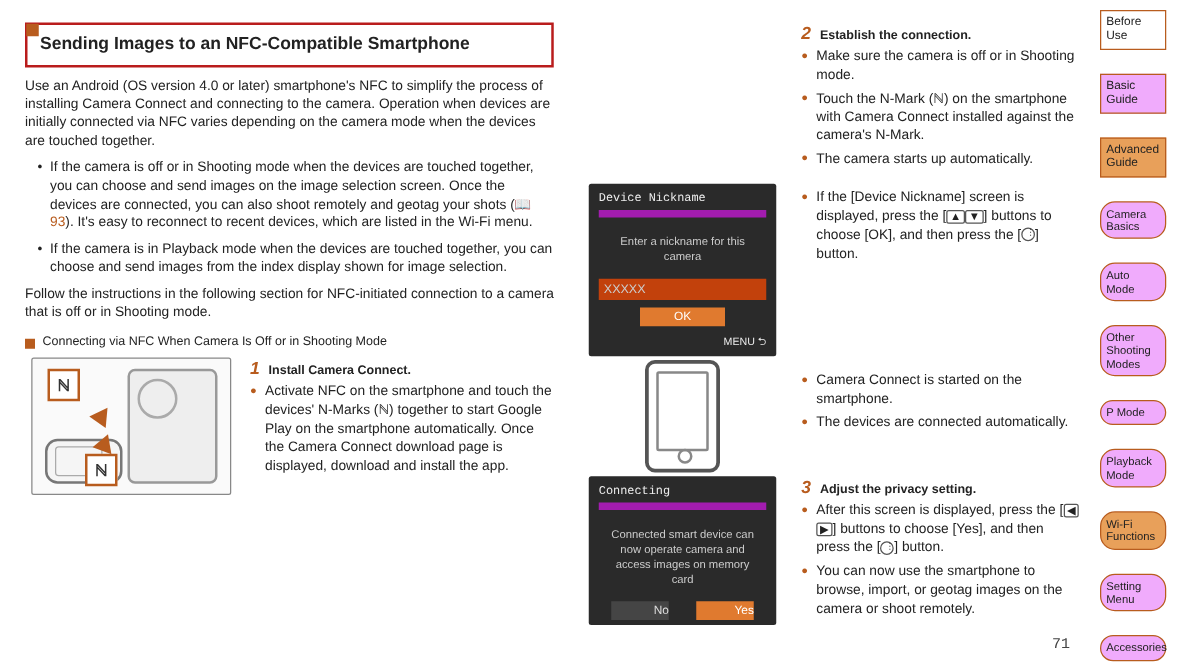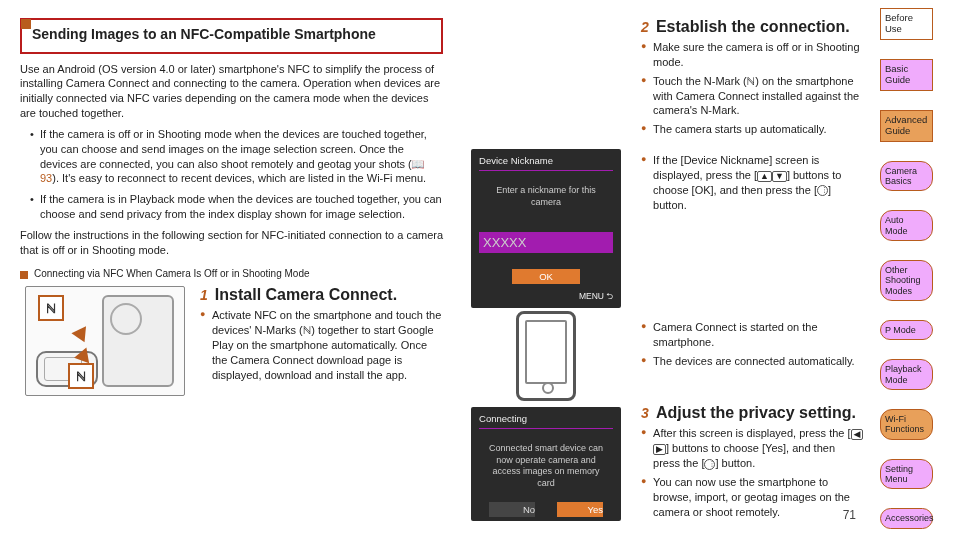--- a/index.html
+++ b/index.html
@@ -42,43 +42,43 @@
   .link-ref { color: #b85c1e; }
   .subhead-row { display: flex; align-items: flex-start; gap: 6px; margin-top: 10px; margin-bottom: 6px;}
   .subhead-bullet { width: 8px; height: 8px; background: #b85c1e; margin-top: 3px; flex: none;}
   .subhead { font-size: 10px; font-weight: normal; line-height: 1.25; }
 
   .step-row { display: flex; gap: 10px; margin-bottom: 8px; }
   .step-media { width: 170px; flex: none; display:flex; align-items:center; justify-content:center;}
   .step-media.short { height: 80px; }
   .step-body { flex: 1; }
   .step-num { color: #b85c1e; font-style: italic; font-weight: bold; font-size: 14px; margin-right: 4px; }
-  .step-title { font-weight: bold; font-size: 16px; display: inline; }
+  .step-title { font-weight: bold; font-size: 10px; display: inline; }
   ul.steplist { list-style: none; margin-top: 4px; }
   ul.steplist li { position: relative; padding-left: 12px; line-height: 1.35; margin-bottom: 4px; }
   ul.steplist li::before { content:"●"; color:#b85c1e; position:absolute; left:0; top:0; font-size:9px;}
 
   .nfc-illust {
     border: 1px solid #888; border-radius: 2px; width: 160px; height: 110px; position: relative; background:#fafafa;
   }
   .nfc-illust .cam { position:absolute; right:10px; top:8px; width:72px; height:92px; border:2px solid #999; border-radius:6px; background:#eee;}
   .nfc-illust .cam::after{content:""; position:absolute; left:6px; top:6px; width:28px; height:28px; border:2px solid #aaa; border-radius:50%;}
   .nfc-illust .phone { position:absolute; left:10px; bottom:8px; width:62px; height:36px; border:2px solid #777; border-radius:10px; background:#f5f5f5;}
   .nfc-illust .phone::after{content:""; position:absolute; left:6px; top:4px; right:14px; bottom:4px; border:1px solid #aaa; border-radius:3px;}
   .nfc-illust .nmark { position:absolute; width:26px; height:26px; border:2px solid #b85c1e; background:#fff; font-weight:bold; color:#333; display:flex; align-items:center; justify-content:center; font-size:13px;}
   .nfc-illust .nmark.top { left:12px; top:8px;}
   .nfc-illust .nmark.bot { left:42px; bottom:6px;}
   .nfc-illust .arrow { position:absolute; width:0; height:0; border-left:8px solid transparent; border-right:8px solid transparent; border-bottom:14px solid #b85c1e; }
   .nfc-illust .arrow.a1 { left:48px; top:38px; transform: rotate(35deg);}
   .nfc-illust .arrow.a2 { left:50px; bottom:34px; transform: rotate(20deg);}
 
   .screen { width:150px; background:#2a2a2a; color:#ccc; border-radius:2px; font-size:9px; padding:6px 8px 4px 8px;}
-  .screen .bar { border-bottom:1px solid #a21caf; padding-bottom:4px; margin-bottom:6px; color:#eee; font-size:9.5px;}
+  .screen .bar { border-bottom:6px solid #a21caf; padding-bottom:4px; margin-bottom:6px; color:#eee; font-size:9.5px;font-family:Liberation Mono, monospace;}
   .screen .hint { text-align:center; padding:8px 4px; line-height:1.3; }
-  .screen .val { background:#a21caf; padding:3px 4px; margin:16px 0; font-size:13px;}
+  .screen .val { background:#c2410c; padding:3px 4px; margin:4px 0; font-size:10px;}
   .screen .btn-ok { background:#e07a2f; color:#fff; text-align:center; width:68px; margin:6px auto 4px auto; padding:2px 0; font-size:9.5px;}
   .screen .menu-row { text-align:right; font-size:8.5px; color:#eee; padding-top:2px;}
   .screen .btn-pair { display:flex; justify-content:space-between; padding:4px 10px 0 10px;}
   .screen .btn-pair span { width:46px; text-align:right; padding:2px 0; font-size:9.5px;}
   .screen .btn-no { background:#454545; color:#ddd;}
   .screen .btn-yes { background:#e07a2f; color:#fff;}
 
   .phone-outline { width:60px; height:90px; border:3px solid #555; border-radius:8px; position:relative; margin:8px auto;}
   .phone-outline::before{content:""; position:absolute; top:6px; left:6px; right:6px; bottom:14px; border:2px solid #888; border-radius:2px;}
   .phone-outline::after{content:""; position:absolute; left:50%; bottom:4px; width:8px; height:8px; margin-left:-4px; border:2px solid #888; border-radius:50%;}
@@ -90,38 +90,38 @@
   .sidebar .nav {
     border:1px solid #b85c1e; background:#f0abfc; font-size:9.5px; padding:4px 4px; line-height:1.15; cursor:pointer;
   }
   .sidebar .nav.plain { background:#fff; }
   .sidebar .nav.active { background:#e8a05a; }
   .sidebar .nav.sub { font-size:9px; padding:4px 4px;border-radius:12px; }
 
   .nav-controls { margin-top:auto; display:flex; flex-direction:column; align-items:flex-end; gap:4px; padding-top:10px;}
   .nav-arrows { display:flex; gap:4px; }
   .nav-btn { width:22px; height:22px; border:1px solid #d08040; background:#ffe9d6; display:flex; align-items:center; justify-content:center; color:#b85c1e; font-size:12px; cursor:pointer;}
-  .page-num { position:absolute; right:98px; bottom:12px; font-size:12px; color:#444;}
+  .page-num { position:absolute; right:98px; bottom:12px; font-size:12px; color:#444;font-family:Liberation Mono, monospace;}
 </style>
 </head>
 <body>
 
 <div class="page-wrap">
   <div class="content">
 
     <div class="col col-left">
       <div class="main-title-box">
         <div class="main-title">Sending Images to an NFC-Compatible Smartphone</div>
       </div>
       <p class="body">Use an Android (OS version 4.0 or later) smartphone's NFC to simplify the process of installing Camera Connect and connecting to the camera. Operation when devices are initially connected via NFC varies depending on the camera mode when the devices are touched together.</p>
       <ul class="bullets">
         <li>
           <span>If the camera is off or in Shooting mode when the devices are touched together, you can choose and send images on the image selection screen. Once the devices are connected, you can also shoot remotely and geotag your shots (</span><span class="link-ref">📖93</span><span>). It's easy to reconnect to recent devices, which are listed in the Wi-Fi menu.</span>
         </li>
-        <li>If the camera is in Playback mode when the devices are touched together, you can choose and send privacy from the index display shown for image selection.</li>
+        <li>If the camera is in Playback mode when the devices are touched together, you can choose and send images from the index display shown for image selection.</li>
       </ul>
       <p class="body">Follow the instructions in the following section for NFC-initiated connection to a camera that is off or in Shooting mode.</p>
 
       <div class="subhead-row">
         <div class="subhead-bullet"></div>
         <div class="subhead">Connecting via NFC When Camera Is Off or in Shooting Mode</div>
       </div>
 
       <div class="step-row">
         <div class="step-media">

